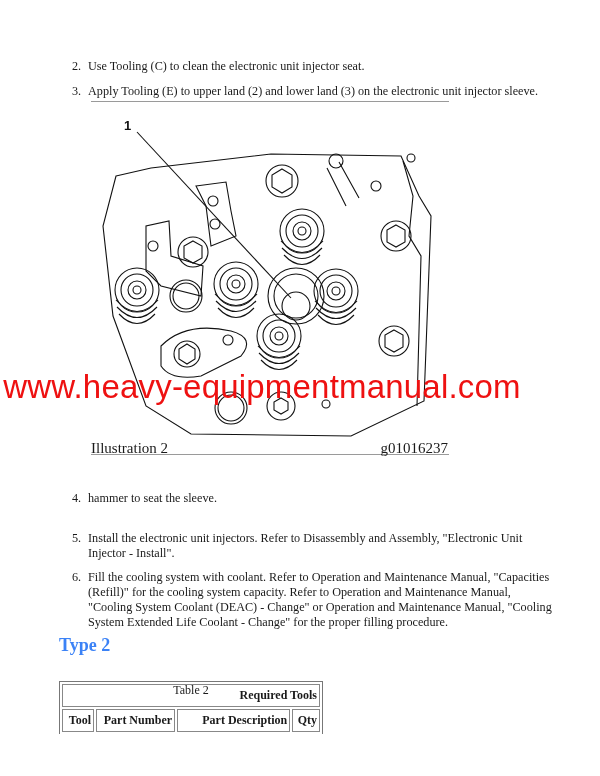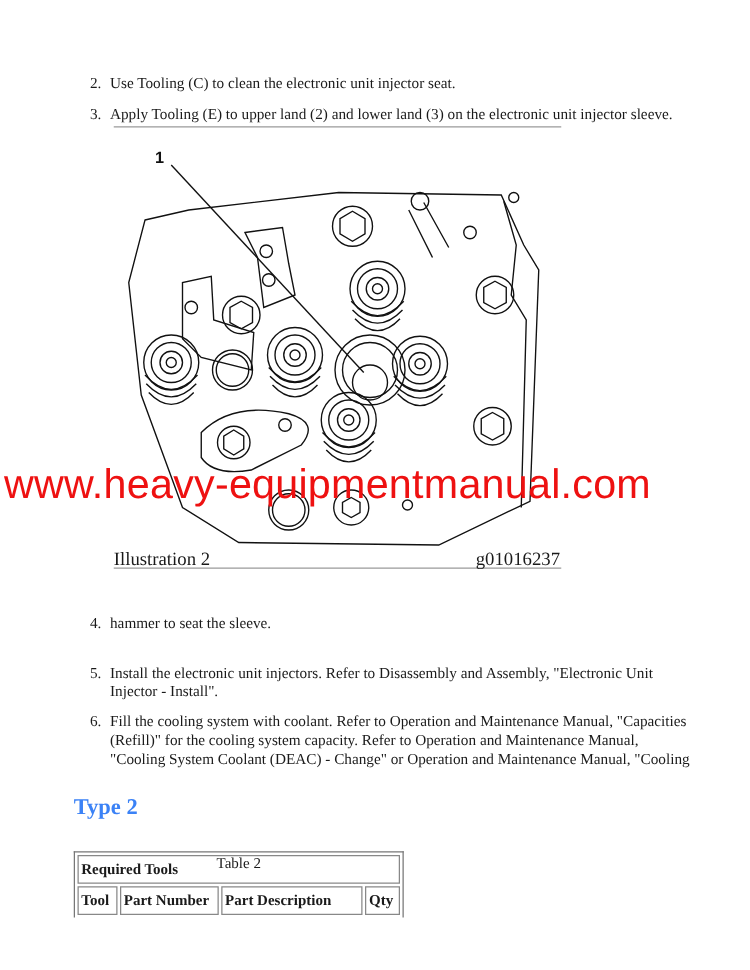--- a/index.html
+++ b/index.html
@@ -23,21 +23,21 @@
   .type-heading {
     position: absolute; left: 59px; top: 634px; color: #3b82f6;
     font-weight: bold; font-size: 18px; line-height: 22px;
   }
   .table-caption { position: absolute; left: 59px; width: 264px; top: 683px; text-align: center; font-size: 12px; }
   table.tools {
     position: absolute; left: 59px; top: 681px; width: 264px;
     border: 1px solid #777; border-collapse: separate; border-spacing: 2px;
     font-size: 12px; font-weight: bold; border-bottom: none;
   }
-  table.tools th { border: 1px solid #888; padding: 2px 2px; text-align: left; height: 17px; }
+  table.tools th { border: 1px solid #888; padding: 2px 2px; text-align: right; height: 17px; }
   .clip { position: absolute; left: 0; top: 736px; width: 600px; height: 40px; background: #fff; }
 </style>
 </head>
 <body>
 
 <div class="step" style="top:59px;">
   <span class="num">2.</span>
   <div class="txt">
       <div>Use Tooling (C) to clean the electronic unit injector seat.</div>
     </div>
@@ -159,20 +159,21 @@
     <div>Injector - Install".</div>
   </div>
 </div>
 
 <div class="step" style="top:570px;">
   <span class="num">6.</span>
   <div class="txt">
     <div>Fill the cooling system with coolant. Refer to Operation and Maintenance Manual, "Capacities</div>
     <div>(Refill)" for the cooling system capacity. Refer to Operation and Maintenance Manual,</div>
     <div>"Cooling System Coolant (DEAC) - Change" or Operation and Maintenance Manual, "Cooling</div>
+    <div>System Extended Life Coolant - Change" for the proper filling procedure.</div>
   </div>
 </div>
 
 <div class="type-heading">Type 2</div>
 
 <div class="table-caption">Table 2</div>
 
 <table class="tools">
   <tbody>
       <tr>

